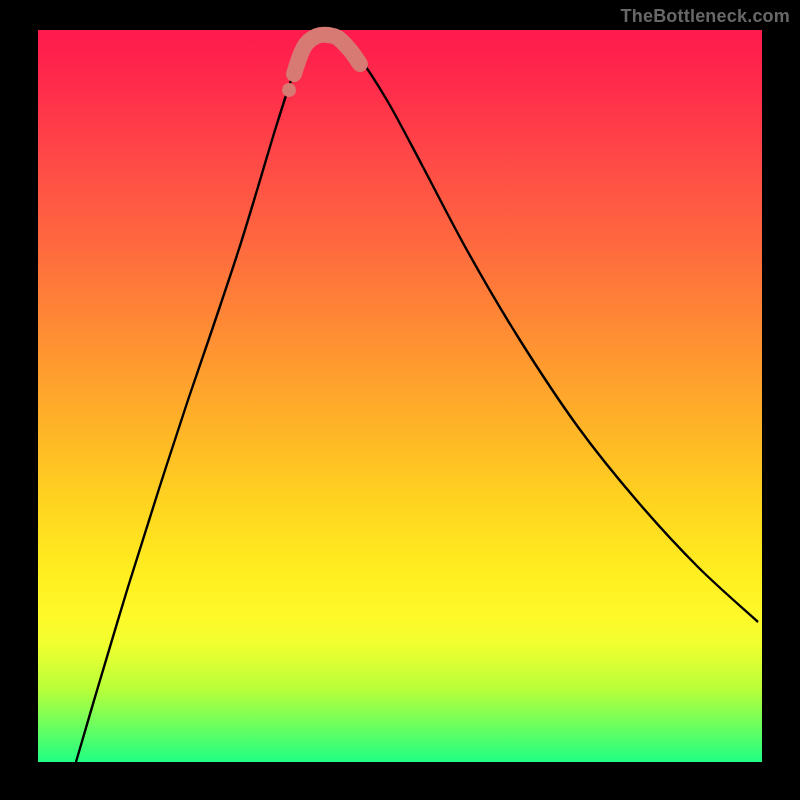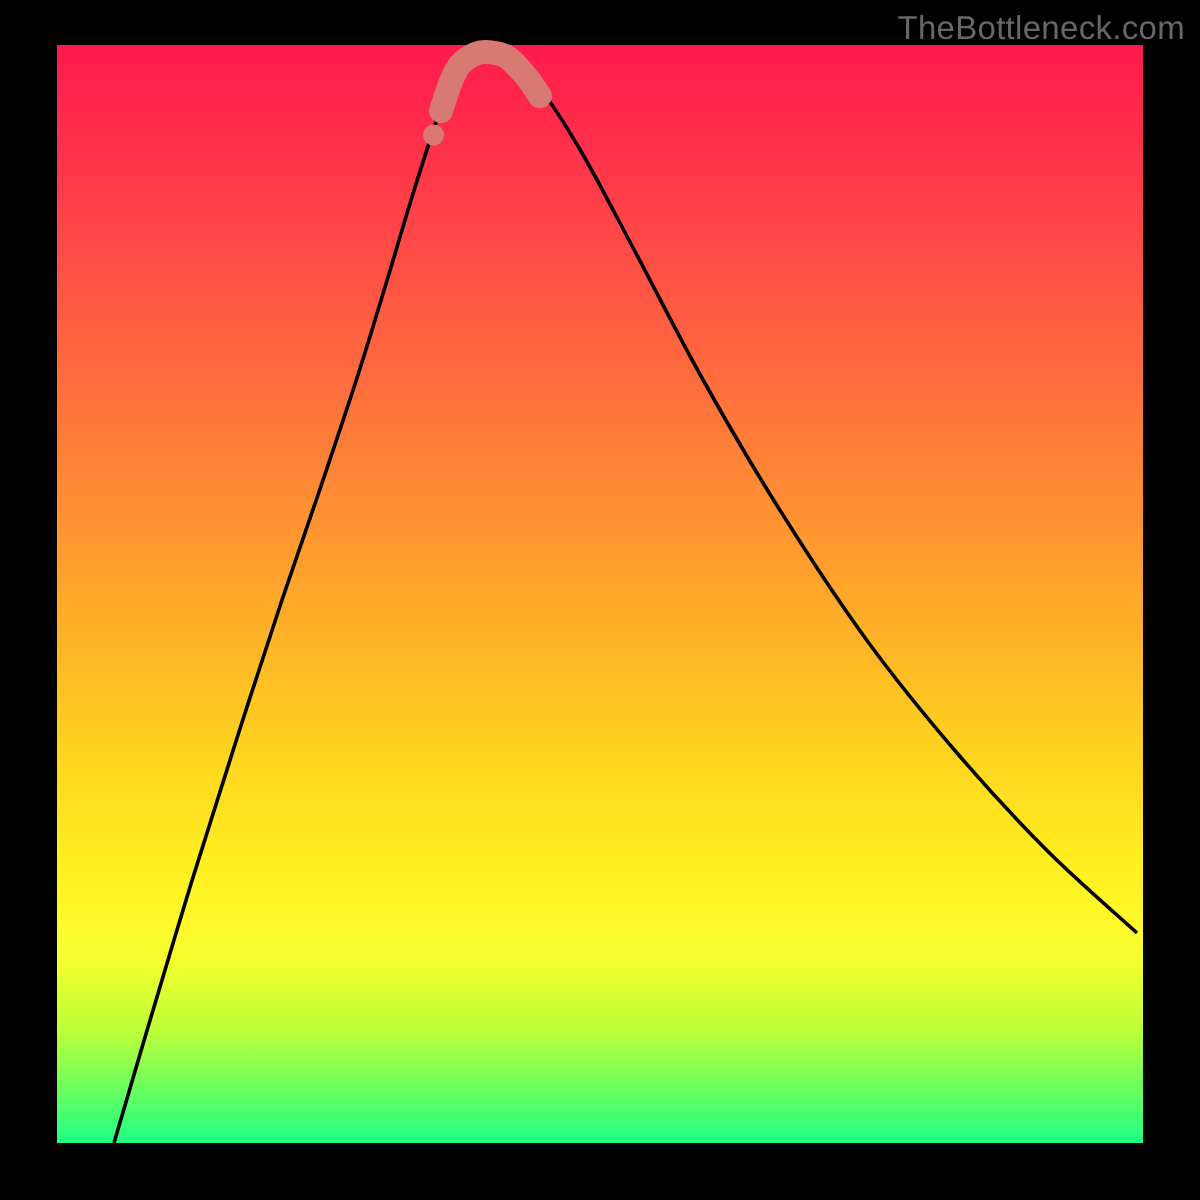--- a/index.html
+++ b/index.html
@@ -39,22 +39,22 @@
       #b9ff3a 90%,
       #6cff5e 95%,
       #1fff84 100%
     );
   }
   .watermark {
     position: absolute;
     top: 6px;
     right: 10px;
     color: #676767;
-    font-size: 22px;
-    font-weight: 400;
+    font-size: 18px;
+    font-weight: 700;
     letter-spacing: 0.2px;
     user-select: none;
   }
   svg.curve-layer {
     position: absolute;
     left: 0;
     top: 0;
     width: 724px;
     height: 732px;
     overflow: visible;

